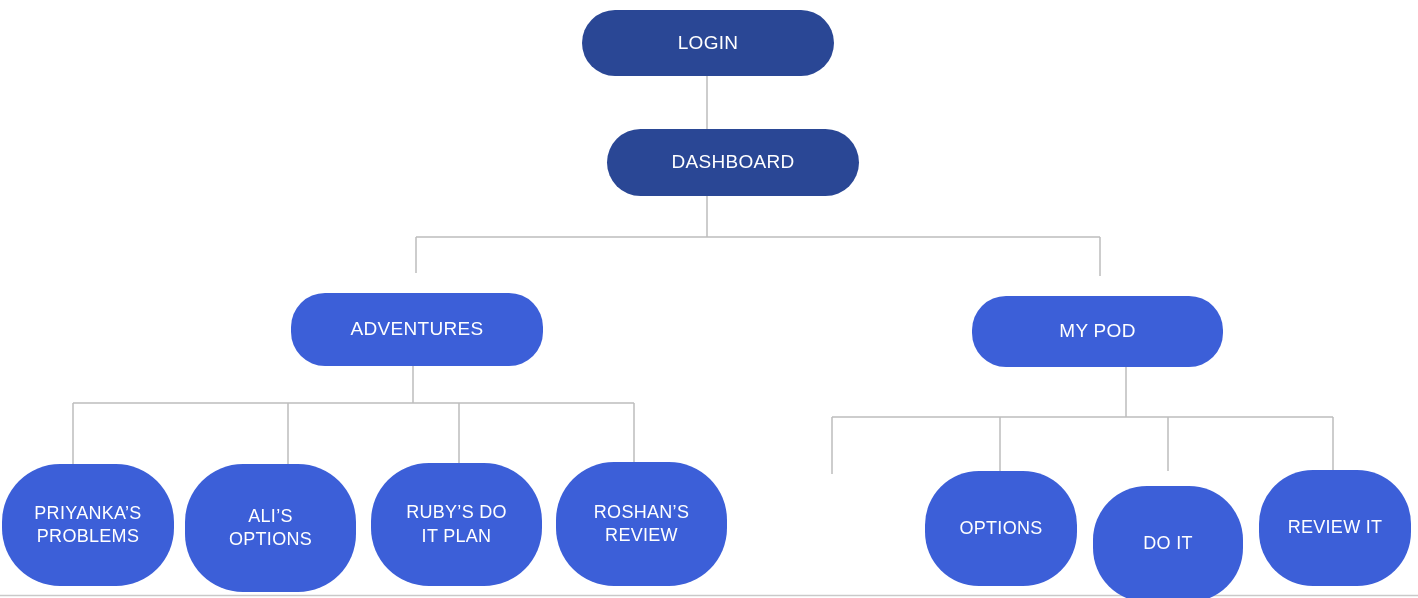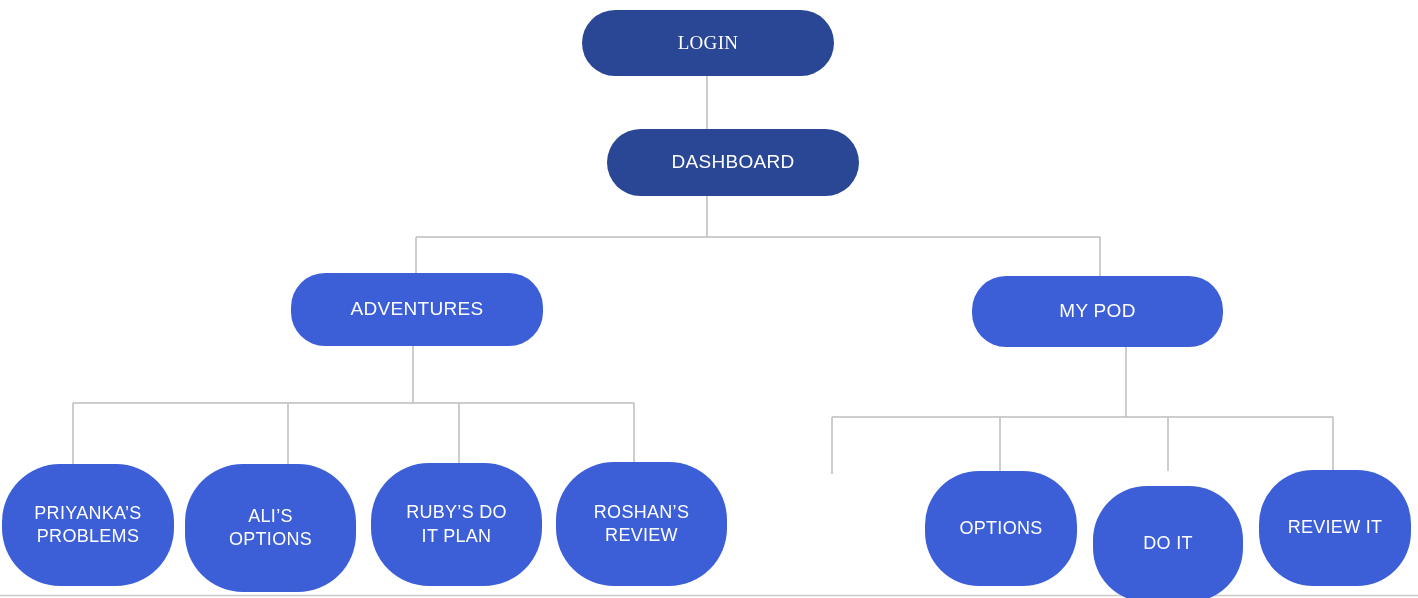--- a/index.html
+++ b/index.html
@@ -41,30 +41,30 @@
     letter-spacing: 0.3px;
     white-space: pre-line;
     line-height: 1.3;
     box-sizing: border-box;
   }
   .pill {
     border-radius: 34px;
     font-size: 19px;
   }
   .pill.dark  { background: #2a4795; }
-  .pill.light { background: #3c5fd8; }
+  .pill.light { background: #3c5fd8; margin-top: 20px; }
   .blob {
     background: #3c5fd8;
     font-size: 18px;
   }
   .blob.big   { border-radius: 58px; }
   .blob.small { border-radius: 54px; }
 
   
-  #n-login      { left: 582px;  top: 10px;  width: 252px; height: 66px; font-family: Liberation Serif, serif; }
+  #n-login      { left: 582px;  top: 10px;  width: 252px; height: 66px; }
   #n-dashboard  { left: 607px;  top: 129px; width: 252px; height: 67px; }
   #n-adventures { left: 291px;  top: 273px; width: 252px; height: 73px; }
   #n-mypod      { left: 972px;  top: 276px; width: 251px; height: 71px; }
 
   #n-priyanka   { left: 2px;    top: 464px; width: 172px; height: 122px; }
   #n-ali        { left: 185px;  top: 464px; width: 171px; height: 128px; }
   #n-ruby       { left: 371px;  top: 463px; width: 171px; height: 123px; }
   #n-roshan     { left: 556px;  top: 462px; width: 171px; height: 124px; }
 
   #n-pick       { left: 758px;  top: 472px; width: 149px; height: 114px; }

